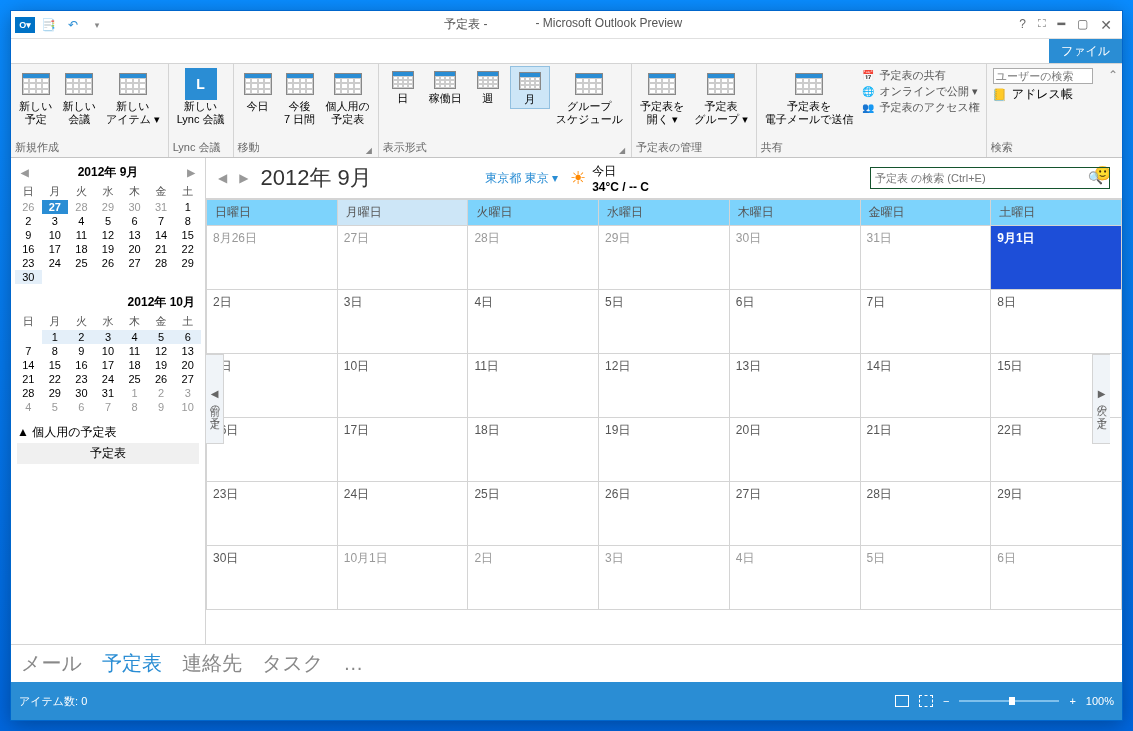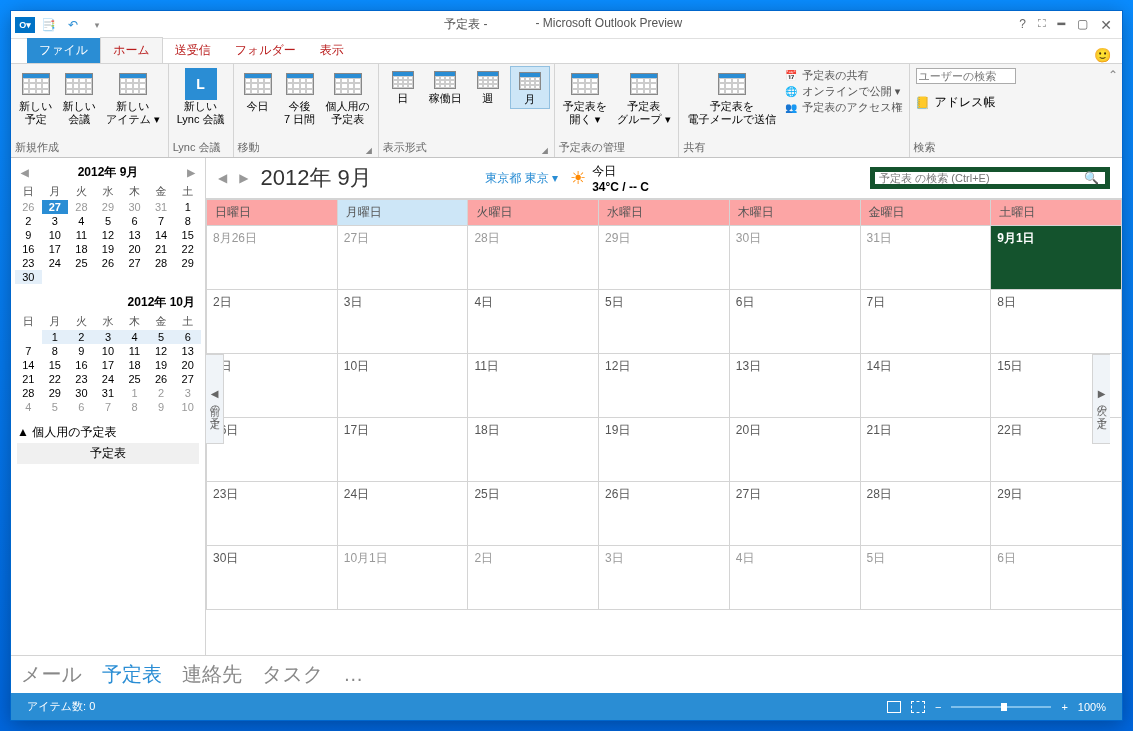--- a/index.html
+++ b/index.html
@@ -5,42 +5,42 @@
 * { box-sizing: border-box; margin: 0; padding: 0; }
 body { font-family: "Meiryo UI", "Segoe UI", sans-serif; font-size: 12px; background: linear-gradient(#0a8cff, #0066dd); padding: 10px; overflow: hidden; }
 .window { width: 1113px; height: 711px; background: #fff; border: 1px solid #0066cc; display: flex; flex-direction: column; box-shadow: 0 4px 20px rgba(0,0,0,0.3); }
 .titlebar { height: 28px; background: #fff; display: flex; align-items: center; padding: 0 4px; border-bottom: 1px solid #e0e0e0; color: #555; }
 .titlebar .qat { display: flex; align-items: center; gap: 4px; }
 .titlebar .qat .ic { width: 20px; height: 20px; display: inline-flex; align-items: center; justify-content: center; }
 .ol-icon { width: 20px; height: 16px; background: #0072c6; color: #fff; font-size: 9px; display: flex; align-items: center; justify-content: center; font-weight: bold; }
 .titlebar .titles { flex: 1; text-align: center; display: flex; justify-content: center; gap: 48px; }
 .titlebar .wbtns { display: flex; gap: 12px; padding-right: 6px; color: #666; }
 .titlebar .wbtns span { cursor: pointer; font-family: Arial; }
-.tabs { height: 24px; display: flex; align-items: flex-end; padding-left: 16px; background: #fff; }
+.tabs { height: 24px; display: flex; align-items: flex-end; padding-left: 0; background: #fff; flex-direction: column; }
 .tabs .tab { padding: 4px 12px; color: #b91c1c; cursor: pointer; }
 .tabs .tab.filetab { background: #2a8dd4; color: #fff; }
 .tabs .tab.active { background: #f5f5f5; border: 1px solid #d4d4d4; border-bottom: none; }
 .tabs .smiley { margin-left: auto; margin-right: 10px; font-size: 14px; }
 .ribbon { height: 95px; background: #f5f5f5; border-top: 1px solid #d4d4d4; border-bottom: 1px solid #c4c4c4; display: flex; }
 .rgroup { border-right: 1px solid #d4d4d4; display: flex; flex-direction: column; padding: 2px 4px 0; }
 .rgroup .btns { flex: 1; display: flex; align-items: flex-start; gap: 2px; }
 .rgroup .glabel { font-size: 11px; color: #666; padding: 2px 0; position: relative; min-height: 16px; }
 .rgroup .glabel .launcher { position: absolute; right: 2px; bottom: 2px; font-size: 8px; color: #888; }
 .rbtn { display: flex; flex-direction: column; align-items: center; padding: 2px 4px; min-width: 40px; cursor: pointer; }
 .rbtn .ricon { width: 32px; height: 32px; display: flex; align-items: center; justify-content: center; }
 .rbtn .rlbl { font-size: 11px; text-align: center; line-height: 13px; white-space: pre; }
 .rbtn.sel { background: #cde6f7; border: 1px solid #92c0e0; }
 .rbtn.small .ricon { width: 24px; height: 24px; }
 .cal-ic { width: 28px; height: 22px; border: 1px solid #888; background: #fff; display: grid; grid-template-columns: repeat(4,1fr); grid-template-rows: 4px repeat(3,1fr); }
 .cal-ic::before { content:""; grid-column: 1/5; background: #2a8dd4; }
 .cal-ic span { border: 0.5px solid #ccc; }
 .mini-list { display: flex; flex-direction: column; gap: 1px; font-size: 11px; padding: 2px; }
 .mini-list div { display: flex; align-items: center; gap: 4px; color: #555; white-space: nowrap; }
 .mini-list .mic { width: 14px; height: 12px; display: inline-flex; align-items: center; justify-content: center; font-size: 10px; }
-.search-group { display: flex; flex-direction: column; gap: 10px; padding: 2px; }
+.search-group { display: flex; flex-direction: column; gap: 2px; padding: 2px; }
 .search-group input { width: 100px; font-size: 11px; padding: 1px 2px; border: 1px solid #ababab; }
 .body { flex: 1; display: flex; overflow: hidden; }
 .sidebar { width: 195px; border-right: 1px solid #d4d4d4; display: flex; flex-direction: column; background: #fff; overflow-y: auto; }
 .mini-cal { padding: 4px; }
 .mini-cal .mc-head { display: flex; align-items: center; justify-content: space-between; font-weight: bold; padding: 2px 6px; }
 .mini-cal .mc-head .arr { color: #999; cursor: pointer; font-size: 10px; }
 .mini-cal table { width: 100%; border-collapse: collapse; text-align: center; font-size: 11px; }
 .mini-cal th { color: #555; font-weight: normal; padding: 1px; }
 .mini-cal td { padding: 1px 0; cursor: pointer; }
 .mini-cal td.dim { color: #999; }
@@ -49,38 +49,38 @@
 .cal-list { padding: 6px; }
 .cal-list .hdr { font-size: 12px; }
 .cal-list .item { background: #f0f0f0; padding: 2px 6px; margin-top: 2px; text-align: center; }
 .main { flex: 1; display: flex; flex-direction: column; overflow: hidden; }
 .main-head { height: 40px; display: flex; align-items: center; padding: 4px 12px; gap: 12px; }
 .main-head .navarr { color: #999; cursor: pointer; font-size: 12px; }
 .main-head .mtitle { font-size: 22px; color: #333; }
 .main-head .loc { color: #2a8dd4; }
 .main-head .weather { display: flex; align-items: center; gap: 6px; }
 .sun { color: #ff8800; font-size: 18px; }
-.main-head .search { margin-left: auto; display: flex; border: 5px solid #14532d; width: 240px; height: 22px; align-items: center; }
+.main-head .search { margin-left: auto; display: flex; border: 1px solid #14532d; width: 240px; height: 22px; align-items: center; }
 .main-head .search input { flex: 1; border: none; outline: none; font-size: 11px; padding: 0 4px; color: #888; }
 .main-head .search .sic { padding: 0 6px; color: #2a8dd4; }
 .grid-wrap { flex: 1; display: flex; position: relative; border-top: 1px solid #d4d4d4; overflow: hidden; }
 .handle { width: 18px; background: #f0f4f8; border: 1px solid #d4d4d4; display: flex; align-items: center; justify-content: center; writing-mode: vertical-rl; font-size: 10px; color: #666; cursor: pointer; position: absolute; top: 155px; height: 90px; }
 .handle.left { left: 0; border-left: none; }
 .handle.right { right: 12px; border-right: none; }
 .cal-grid { flex: 1; overflow-y: auto; }
 .cal-grid table { width: 100%; border-collapse: collapse; table-layout: fixed; }
-.cal-grid th { background: #fca5a5; border: 1px solid #d4d4d4; text-align: left; padding: 4px 8px; font-weight: normal; color: #555; height: 22px; }
+.cal-grid th { background: #7dd3fc; border: 1px solid #d4d4d4; text-align: left; padding: 4px 8px; font-weight: normal; color: #555; height: 22px; }
 .cal-grid th.today-col { background: #cde6f7; }
 .cal-grid td { border: 1px solid #d4d4d4; height: 64px; vertical-align: top; padding: 4px 6px; color: #555; }
 .cal-grid td.dim { color: #999; }
-.cal-grid td.today-cell { background: #14532d; color: #fff; font-weight: bold; }
+.cal-grid td.today-cell { background: #1d4ed8; color: #fff; font-weight: bold; }
 .navbar { height: 38px; border-top: 1px solid #d4d4d4; display: flex; align-items: center; padding: 0 10px; gap: 20px; font-size: 20px; color: #888; }
 .navbar .nitem { cursor: pointer; }
 .navbar .nitem.active { color: #2a8dd4; }
-.statusbar { height: 27px; background: #2a8dd4; color: #fff; display: flex; align-items: center; padding: 0 16px; font-size: 11px; }
+.statusbar { height: 38px; background: #2a8dd4; color: #fff; display: flex; align-items: center; padding: 0 8px; font-size: 11px; }
 .statusbar .right { margin-left: auto; display: flex; align-items: center; gap: 10px; }
 .statusbar .slider { width: 100px; height: 2px; background: #7fc0ec; position: relative; }
 .statusbar .slider::after { content:""; position:absolute; left: 50%; top: -3px; width: 6px; height: 8px; background: #fff; }
 .vicon { width: 14px; height: 12px; border: 1px solid #fff; display: inline-block; }
 </style>
 </head>
 <body>
 
 <div class="window">
 
@@ -325,20 +325,40 @@
                 <span></span>
                 <span></span>
                 <span></span>
                 <span></span>
                 <span></span>
                 <span></span>
                 <span></span>
               </div>
             </div>
             <div class="rlbl">月</div>
+          </div>
+        <div class="rbtn">
+            <div class="ricon">
+              <div class="cal-ic">
+                <span></span>
+                <span></span>
+                <span></span>
+                <span></span>
+                <span></span>
+                <span></span>
+                <span></span>
+                <span></span>
+                <span></span>
+                <span></span>
+                <span></span>
+                <span></span>
+              </div>
+            </div>
+            <div class="rlbl">グループ
+スケジュール</div>
           </div>
       </div>
       <div class="glabel"><span>表示形式</span><span class="launcher">◢</span></div>
     </div>
     <div class="rgroup">
       <div class="btns">
         <div class="rbtn">
             <div class="ricon">
               <div class="cal-ic">
                 <span></span>

